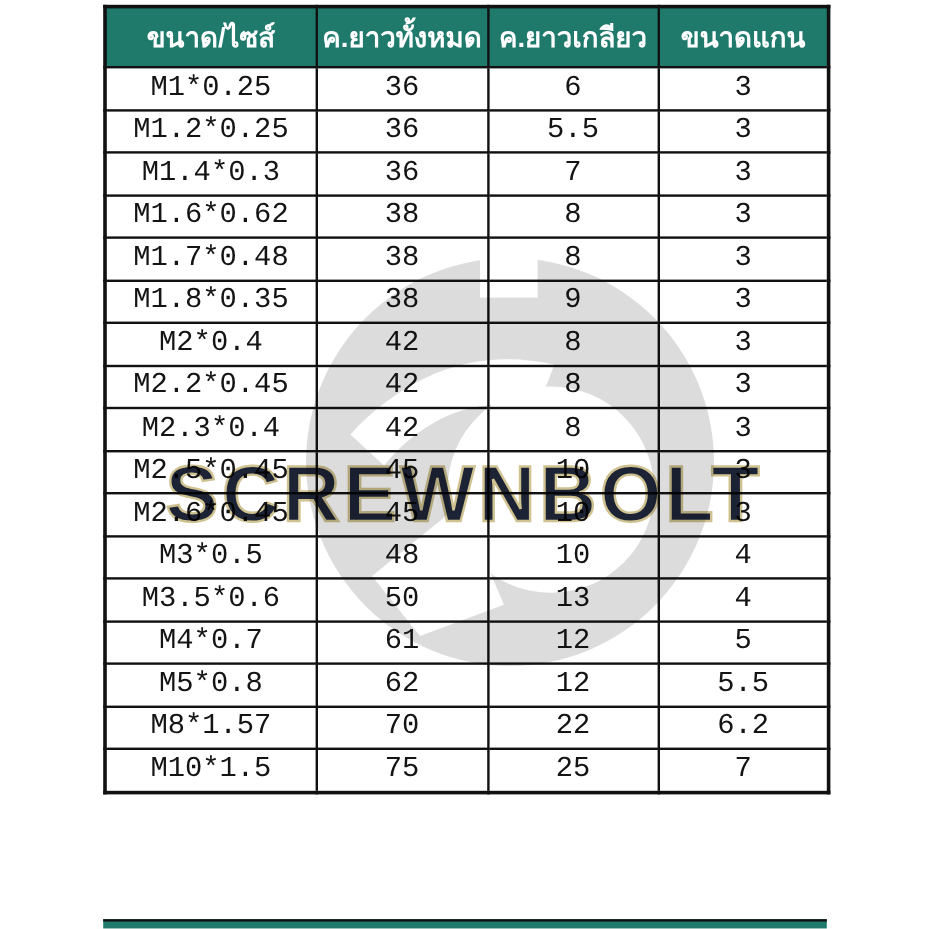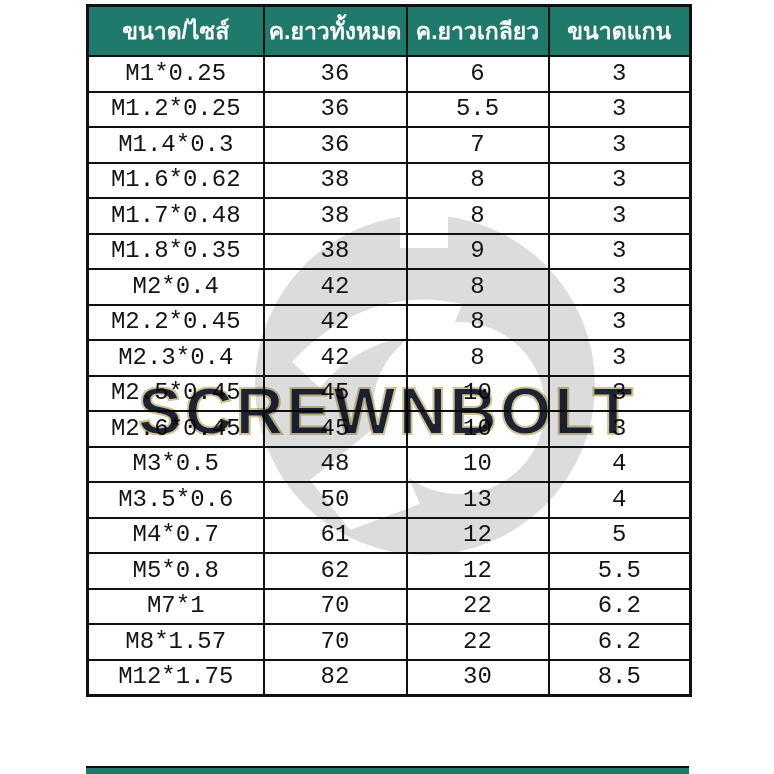--- a/index.html
+++ b/index.html
@@ -145,36 +145,30 @@
           <td>12</td>
           <td>5</td>
         </tr>
         <tr>
           <td>M5*0.8</td>
           <td>62</td>
           <td>12</td>
           <td>5.5</td>
         </tr>
         <tr>
-          <td>M7*1</td>
-          <td>70</td>
-          <td>22</td>
-          <td>6.2</td>
-        </tr>
-        <tr>
           <td>M8*1.57</td>
           <td>70</td>
           <td>22</td>
           <td>6.2</td>
         </tr>
         <tr>
-          <td>M12*1.75</td>
-          <td>82</td>
-          <td>30</td>
-          <td>8.5</td>
+          <td>M10*1.5</td>
+          <td>75</td>
+          <td>25</td>
+          <td>7</td>
         </tr>
       </tbody>
   </table>
 
   <svg class="wm-logo" viewBox="0 0 346 346" aria-hidden="true">
     <circle cx="173" cy="173" r="170" fill="#d9d9d9"></circle>
     <rect x="148" y="0" width="48" height="36" fill="#ffffff"></rect>
     <circle cx="207" cy="196" r="86" fill="#ffffff"></circle>
     <path d="M58 268 L132 208 L168 292 L98 318 Z" fill="#ffffff"></path>
     <path d="M40 150 C90 96 150 78 210 92 L196 128 C150 118 104 132 68 176 Z" fill="#ffffff"></path>

